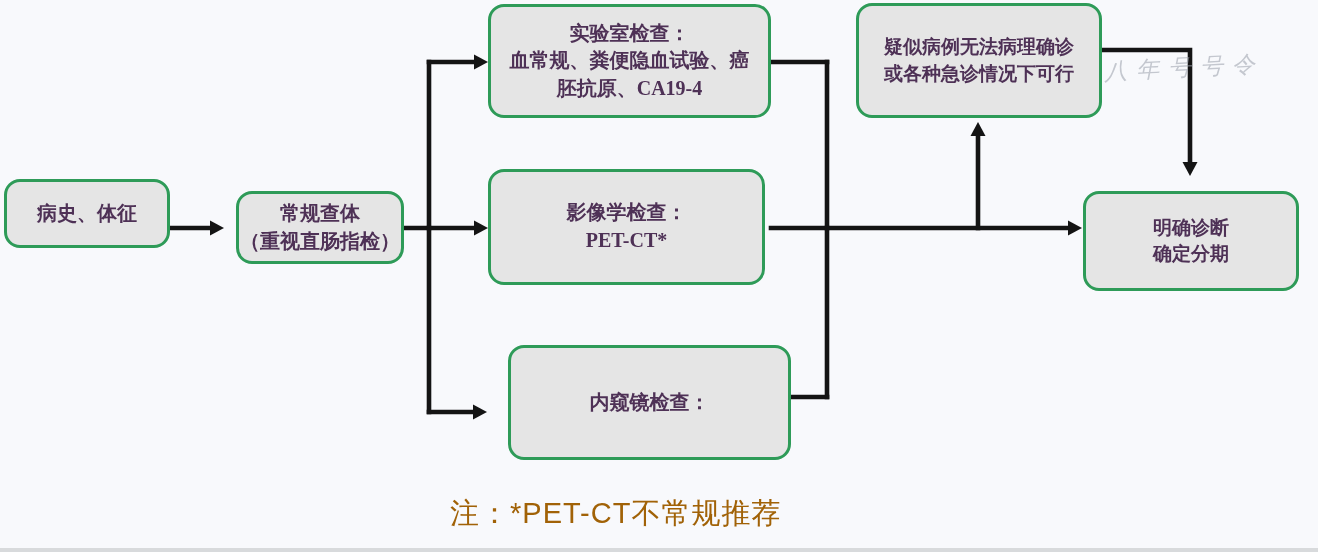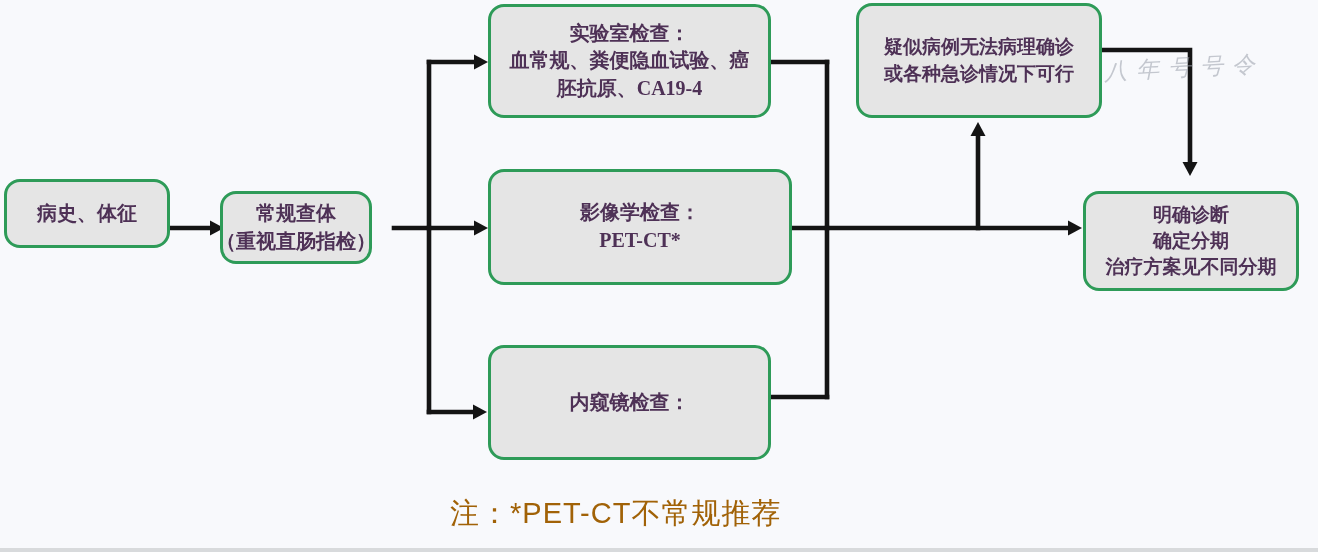--- a/index.html
+++ b/index.html
@@ -89,49 +89,48 @@
       <polygon points="1082,228 1068,220.5 1068,235.5"></polygon>
       <polygon points="978,122 970.5,136 985.5,136"></polygon>
       <polygon points="1190,176 1182.5,162 1197.5,162"></polygon>
     </g>
   </svg>
 
   <div class="node fs20" style="left:4px;top:179px;width:166px;height:69px;">
     <div class="line">病史、体征</div>
   </div>
 
-  <div class="node fs20" style="left:220px;top:191px;width:152px;height:73px;">
+  <div class="node fs20" style="left:236px;top:191px;width:168px;height:73px;">
     <div class="line">常规查体</div>
     <div class="line">（重视直肠指检）</div>
   </div>
 
   <div class="node fs20" style="left:488px;top:4px;width:283px;height:114px;">
     <div class="line">实验室检查：</div>
     <div class="line">血常规、粪便隐血试验、癌</div>
     <div class="line">胚抗原、CA19-4</div>
   </div>
 
-  <div class="node fs20" style="left:488px;top:169px;width:304px;height:116px;">
+  <div class="node fs20" style="left:488px;top:169px;width:277px;height:116px;">
     <div class="line">影像学检查：</div>
     <div class="line">PET-CT*</div>
   </div>
 
-  <div class="node fs20" style="left:488px;top:345px;width:283px;height:115px;">
+  <div class="node fs20" style="left:508px;top:345px;width:283px;height:115px;">
     <div class="line">内窥镜检查：</div>
   </div>
 
   <div class="node fs19" style="left:856px;top:3px;width:246px;height:115px;">
     <div class="line">疑似病例无法病理确诊</div>
     <div class="line">或各种急诊情况下可行</div>
   </div>
 
   <div class="node fs19" style="left:1083px;top:191px;width:216px;height:100px;text-align:right;">
     <div class="line">明确诊断</div>
     <div class="line">确定分期</div>
-    <div class="line">治疗方案见不同分期</div>
   </div>
 
   <div id="note">注：*PET-CT不常规推荐</div>
 
   <div id="watermark">八年号号令</div>
 
   <div id="bottom-edge"></div>
 
 </div>
 

